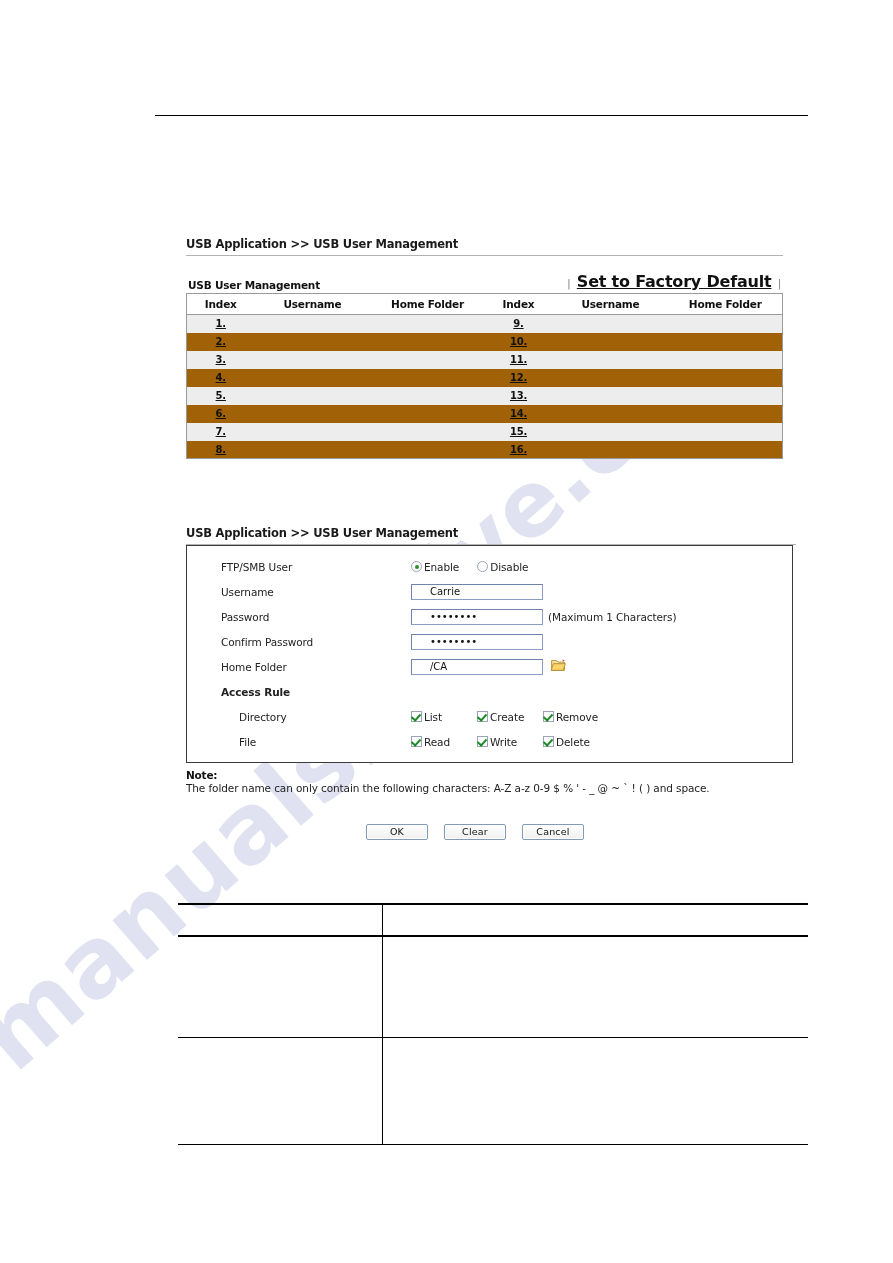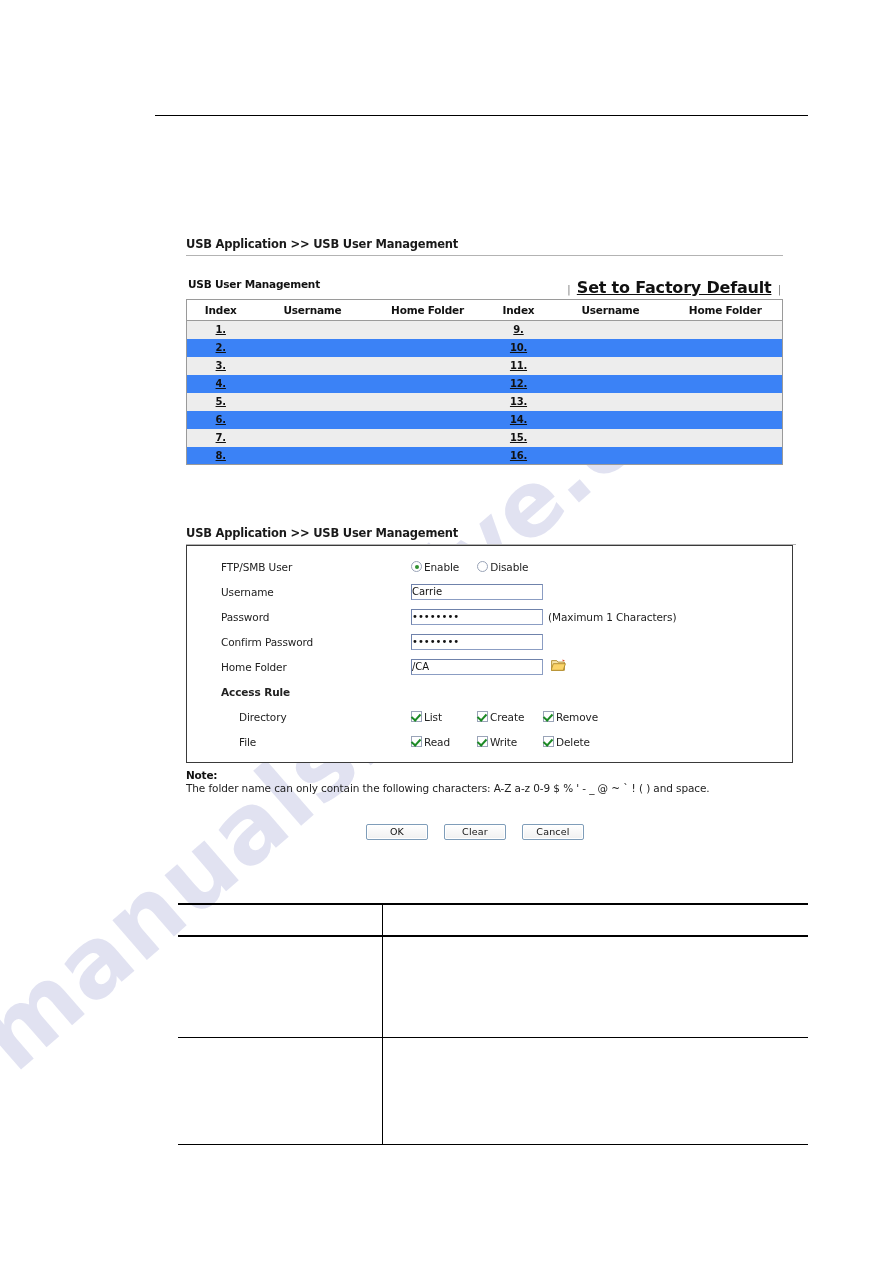--- a/index.html
+++ b/index.html
@@ -67,22 +67,23 @@
   .shot-title-rule {
     border-top: 1px solid #b3b3b3;
     margin-top: 4px;
   }
 
   
   #block1 { left: 186px; top: 232px; width: 597px; }
 
   .bar-row {
     display: flex;
+    align-items: flex-end;
     justify-content: space-between;
-    margin-top: 22px;
+    margin-top: 16px;
     padding: 0 2px 2px 2px;
   }
   .bar-label {
     font-size: 10.5px;
     font-weight: 700;
     color: #111;
     letter-spacing: -0.2px;
   }
   .factory-wrap {
     font-size: 10px;
@@ -95,21 +96,21 @@
     color: #111;
     text-decoration: underline;
     padding: 0 3px;
     letter-spacing: -0.2px;
   }
 
   table.idx {
     border-collapse: collapse;
     width: 595px;
     border: 1px solid #9a9a9a;
-    background: #3b82f6;
+    background: #a16207;
     table-layout: fixed;
   }
   table.idx th {
     font-size: 10.5px;
     font-weight: 700;
     color: #111;
     text-align: center;
     padding: 4px 0 4px 0;
     border-bottom: 1px solid #9a9a9a;
     background: #fff;
@@ -167,21 +168,21 @@
   .flabel.bold { font-weight: 700; }
   .flabel.indent { padding-left: 18px; }
   .fctrl { display: flex; align-items: center; }
 
   input.tbox {
     width: 132px;
     height: 16px;
     font-family: "DejaVu Sans", "Liberation Sans", sans-serif;
     font-size: 10px;
     color: #111;
-    padding: 0 0;
+    padding: 0 18px;
     border: 1px solid #8b9dc3;
     border-top-color: #6f82ab;
     border-left-color: #6f82ab;
     background: #fff;
     outline: none;
   }
   .hint {
     font-size: 10.5px;
     color: #222;
     margin-left: 5px;

